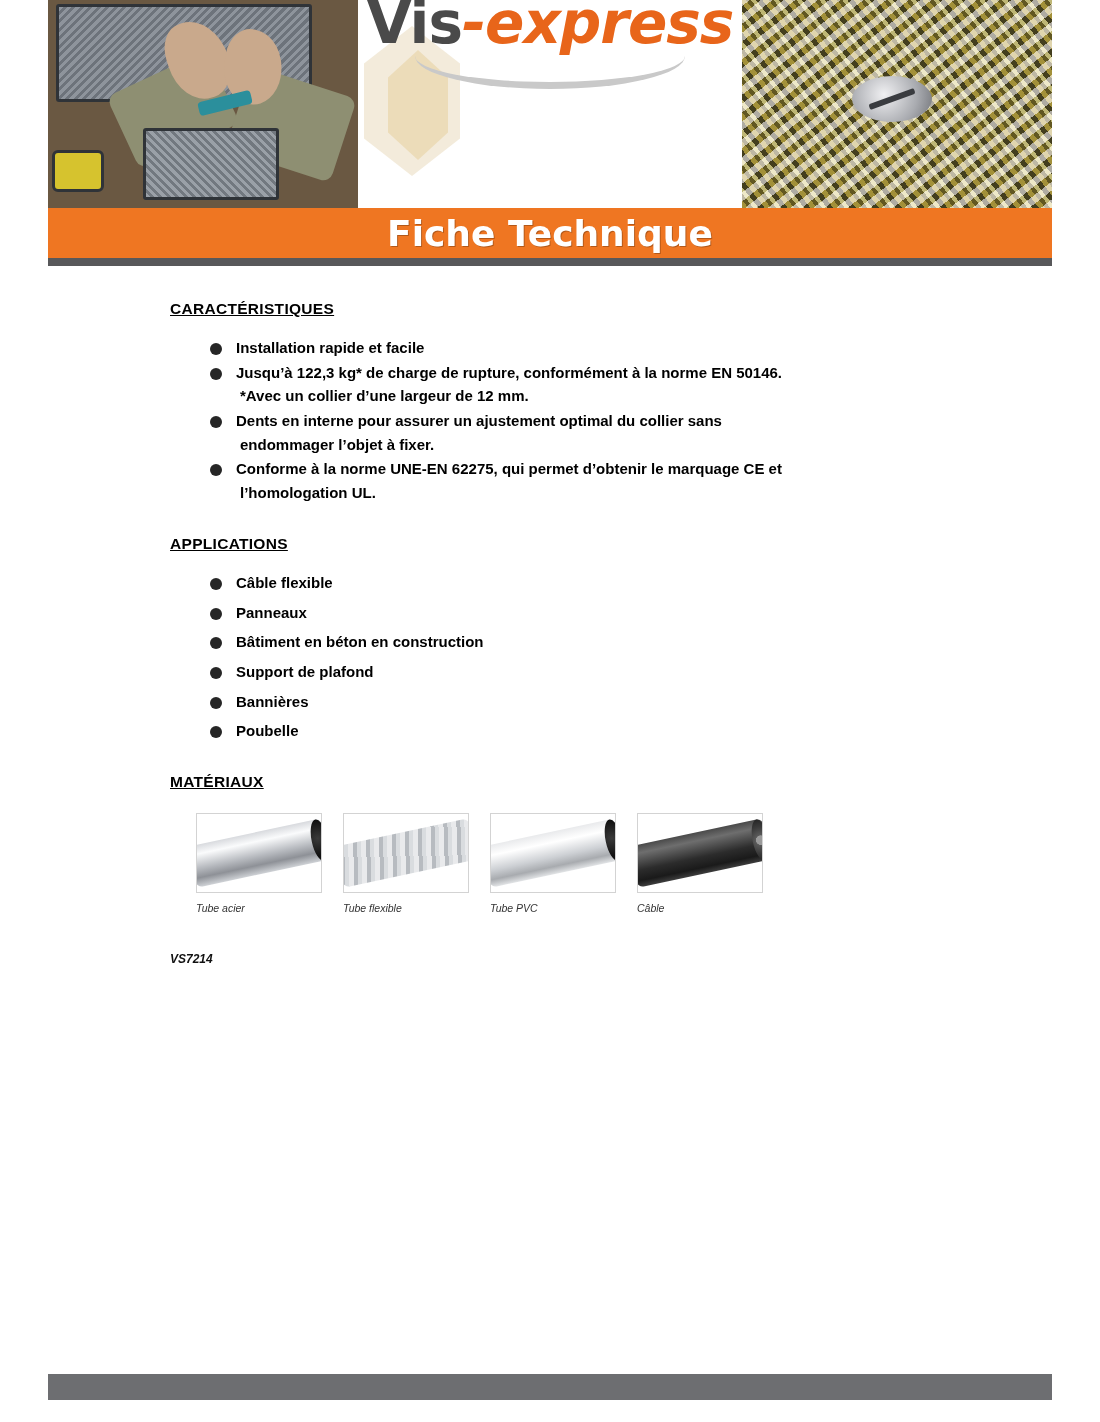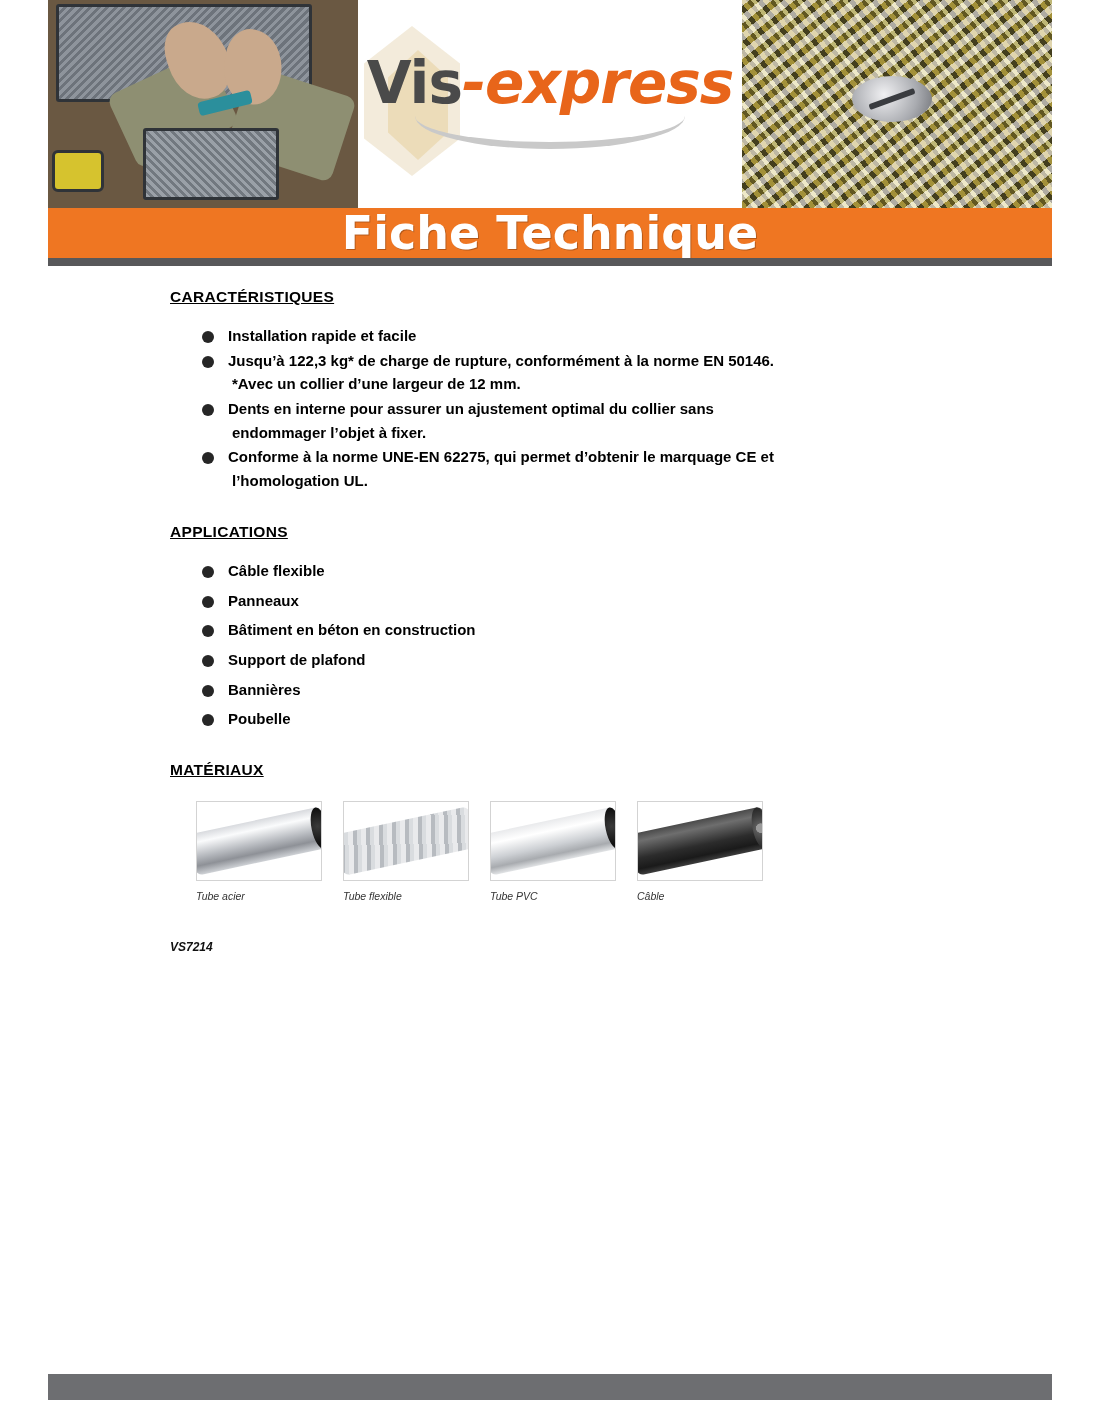--- a/index.html
+++ b/index.html
@@ -105,21 +105,20 @@
     background: #d6c32e;
     border: 3px solid #2f3338;
     border-radius: 6px;
   }
 
   .header-center {
     flex: 1;
     position: relative;
     background: #ffffff;
     display: flex;
-    align-items: center;
     justify-content: center;
   }
   .header-center .ghost-bolt {
     position: absolute;
     left: 6px;
     top: 26px;
     width: 96px;
     height: 150px;
     background: #f2ead9;
     clip-path: polygon(50% 0%, 100% 25%, 100% 75%, 50% 100%, 0% 75%, 0% 25%);
@@ -203,54 +202,54 @@
     top: 208px;
     width: 1004px;
     height: 50px;
     background: #ef7622;
     display: flex;
     align-items: center;
     justify-content: center;
   }
   .title-bar .title-text {
     font-family: "DejaVu Sans", sans-serif;
-    font-size: 46px;
+    font-size: 36px;
     font-weight: bold;
     color: #ffffff;
     letter-spacing: 0px;
     text-shadow: 1px 1px 0 rgba(0,0,0,.25);
   }
   .title-underline {
     position: absolute;
     left: 48px;
     top: 258px;
     width: 1004px;
     height: 8px;
     background: #58585a;
   }
 
   
   .content {
     position: absolute;
     left: 170px;
-    top: 288px;
+    top: 300px;
     width: 800px;
   }
   .section-title {
     font-size: 15.5px;
     font-weight: bold;
     text-decoration: underline;
     letter-spacing: .3px;
     margin: 0 0 18px 0;
   }
   .section + .section { margin-top: 30px; }
 
   ul.bullets {
     list-style: none;
-    margin: 0;
+    margin: 8px;
     padding: 0 0 0 30px;
   }
   ul.bullets li {
     position: relative;
     font-size: 15px;
     font-weight: bold;
     line-height: 1.58;
     padding-left: 28px;
     margin-bottom: 1px;
   }

